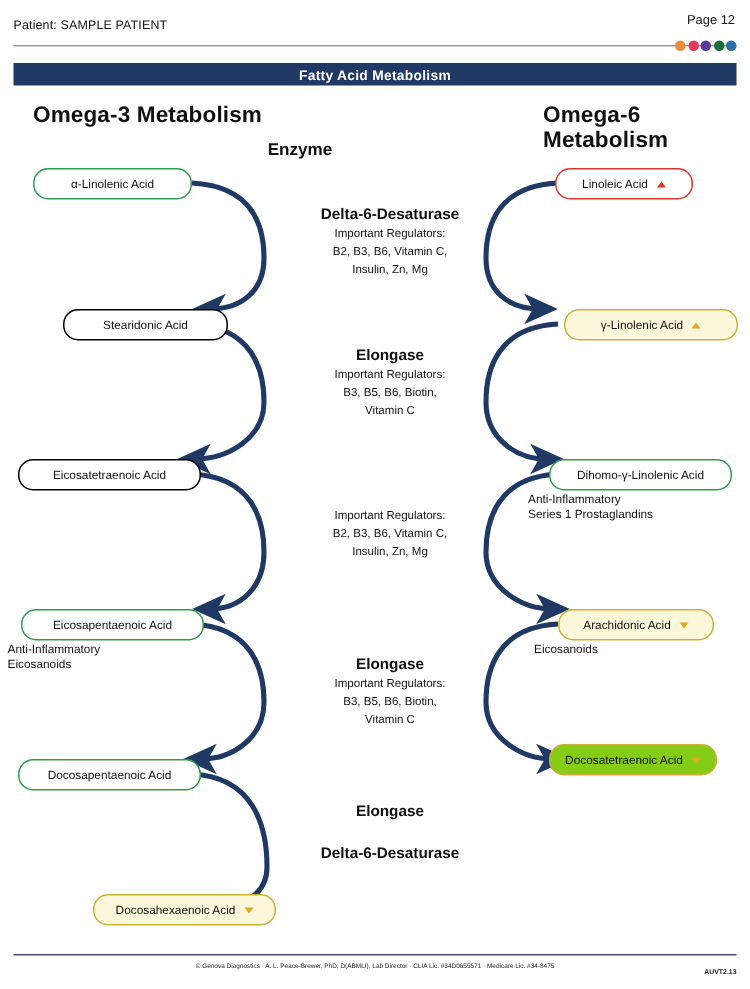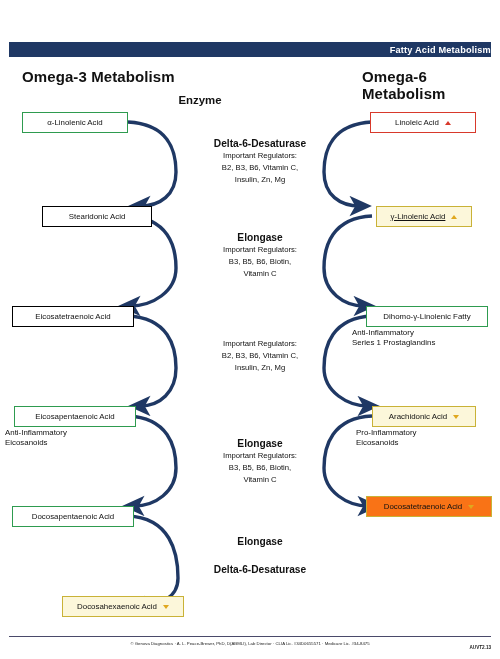--- a/index.html
+++ b/index.html
@@ -19,21 +19,21 @@
   .hdr-page{position:absolute;right:10px;top:8px;font-size:8.6px;color:#111;font-weight:400;}
   .hdr-rule{position:absolute;left:9px;top:30px;width:482px;height:1px;background:#9a9a9a;}
   .dots{position:absolute;right:9px;top:27px;display:flex;gap:1.5px;align-items:center;}
   .dot{width:7px;height:7px;border-radius:50%;display:block;}
 
   
   .banner{
     position:absolute;left:9px;top:42px;width:482px;height:15px;
     background:#1f3864;color:#fff;
     font-size:9.2px;font-weight:bold;
-    display:flex;align-items:center;justify-content:flex-end;
+    display:flex;align-items:center;justify-content:center;
     letter-spacing:.2px;
   }
 
   
   .col-head{position:absolute;font-size:15px;font-weight:bold;color:#111;letter-spacing:.1px;}
   .col-head.left{left:22px;top:68px;}
   .col-head.right{left:362px;top:68px;}
 
   
   .enz-title{position:absolute;left:0;width:400px;text-align:center;font-size:11.4px;font-weight:bold;color:#111;}
@@ -44,21 +44,21 @@
 
   
   svg.arrows{position:absolute;left:0;top:0;width:500px;height:659px;pointer-events:none;}
 
   
   .node{
     position:absolute;
     box-sizing:border-box;
     height:21px;
     border:1.3px solid #000;
-    border-radius:0;
+    border-radius:10px;
     background:#ffffff;
     display:flex;align-items:center;justify-content:center;
     font-size:7.9px;color:#111;
     white-space:nowrap;
     padding:0 7px;
   }
   .node .lbl{display:inline-block;}
   .node .mk{display:inline-block;width:0;height:0;margin-left:6px;position:relative;top:0px;}
   .mk.up{border-left:3.2px solid transparent;border-right:3.2px solid transparent;}
   .mk.down{border-left:3.2px solid transparent;border-right:3.2px solid transparent;}
@@ -69,20 +69,32 @@
   
   .ftr-rule{position:absolute;left:9px;top:636px;width:482px;height:1.2px;background:#4a4a6a;}
   .ftr-text{position:absolute;left:0;top:641px;width:500px;text-align:center;font-size:4.3px;color:#222;letter-spacing:0;}
   .ftr-code{position:absolute;right:9px;top:645px;font-size:4.6px;font-weight:bold;color:#222;}
 </style>
 </head>
 <body>
 
 <div id="page">
 
+  <div class="hdr">
+    <div class="hdr-patient">Patient: SAMPLE PATIENT</div>
+    <div class="hdr-page">Page 12</div>
+    <div class="hdr-rule"></div>
+    <div class="dots" id="dots">
+        <span class="dot" style="background: rgb(238, 139, 61);"></span>
+        <span class="dot" style="background: rgb(224, 56, 94);"></span>
+        <span class="dot" style="background: rgb(91, 58, 155);"></span>
+        <span class="dot" style="background: rgb(31, 107, 59);"></span>
+        <span class="dot" style="background: rgb(44, 111, 168);"></span>
+      </div>
+  </div>
 
   <div class="banner">
     <span>Fatty Acid Metabolism</span>
   </div>
 
   <div class="col-head left">Omega-3 Metabolism</div>
   <div class="col-head right">Omega-6 Metabolism</div>
   <div class="enz-title" style="top:94px;">Enzyme</div>
 
   <svg class="arrows" viewBox="0 0 500 659">
@@ -154,51 +166,50 @@
       <div class="node" style="left: 14px; top: 406px; width: 122px; border-color: rgb(46, 155, 79); background: rgb(255, 255, 255);">
         <span class="lbl">Eicosapentaenoic Acid</span>
       </div>
       <div class="node" style="left: 12px; top: 506px; width: 122px; border-color: rgb(46, 155, 79); background: rgb(255, 255, 255);">
         <span class="lbl">Docosapentaenoic Acid</span>
       </div>
       <div class="node" style="left: 14px; top: 596px; width: 122px; border-color: rgb(201, 178, 55); background: rgb(252, 247, 218); margin-left: 48px;">
         <span class="lbl">Docosahexaenoic Acid</span>
         <span class="mk down" style="border-top: 4.4px solid rgb(224, 168, 30);"></span>
       </div>
-      <div class="node" style="left: 370px; top: 112px; width: 106px; border-color: rgb(216, 57, 43); background: rgb(255, 255, 255);">
+      <div class="node" style="left: 370px; top: 112px; width: 92px; border-color: rgb(216, 57, 43); background: rgb(255, 255, 255);">
         <span class="lbl">Linoleic Acid</span>
         <span class="mk up" style="border-bottom: 4.4px solid rgb(216, 57, 43);"></span>
       </div>
-      <div class="node" style="left: 376px; top: 206px; width: 96px; border-color: rgb(201, 178, 55); background: rgb(252, 247, 218); text-decoration: underline;">
+      <div class="node" style="left: 376px; top: 206px; width: 116px; border-color: rgb(201, 178, 55); background: rgb(252, 247, 218);">
         <span class="lbl">γ-Linolenic Acid</span>
         <span class="mk up" style="border-bottom: 4.4px solid rgb(224, 168, 30);"></span>
       </div>
       <div class="node" style="left: 366px; top: 306px; width: 122px; border-color: rgb(46, 155, 79); background: rgb(255, 255, 255);">
-        <span class="lbl">Dihomo-γ-Linolenic Fatty</span>
+        <span class="lbl">Dihomo-γ-Linolenic Acid</span>
       </div>
       <div class="node" style="left: 372px; top: 406px; width: 104px; border-color: rgb(201, 178, 55); background: rgb(252, 247, 218);">
         <span class="lbl">Arachidonic Acid</span>
         <span class="mk down" style="border-top: 4.4px solid rgb(224, 168, 30);"></span>
       </div>
-      <div class="node" style="left: 366px; top: 496px; width: 126px; border-color: rgb(201, 178, 55); background: #f97316;">
+      <div class="node" style="left: 366px; top: 496px; width: 112px; border-color: rgb(201, 178, 55); background: #84cc16;">
         <span class="lbl">Docosatetraenoic Acid</span>
         <span class="mk down" style="border-top: 4.4px solid rgb(224, 168, 30);"></span>
       </div>
     </div>
 
   <div class="node-cap" style="left:5px;top:428px;width:140px;">
     <div>Anti-Inflammatory</div>
     <div>Eicosanoids</div>
   </div>
   <div class="node-cap" style="left:352px;top:328px;width:146px;">
     <div>Anti-Inflammatory</div>
     <div>Series 1 Prostaglandins</div>
   </div>
   <div class="node-cap" style="left:356px;top:428px;width:140px;">
-    <div>Pro-Inflammatory</div>
     <div>Eicosanoids</div>
   </div>
 
   <div class="ftr-rule"></div>
   <div class="ftr-text">© Genova Diagnostics · A. L. Peace-Brewer, PhD, D(ABMLI), Lab Director · CLIA Lic. #34D0655571 · Medicare Lic. #34-8475</div>
   <div class="ftr-code">AUVT2.13</div>
 
 </div>
 
 </body></html>

